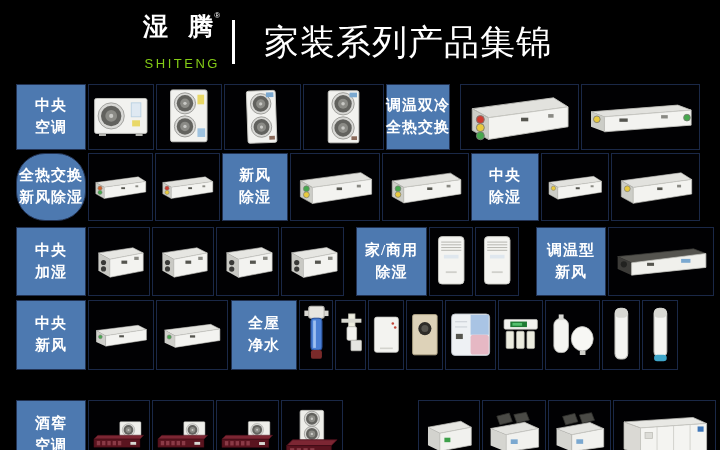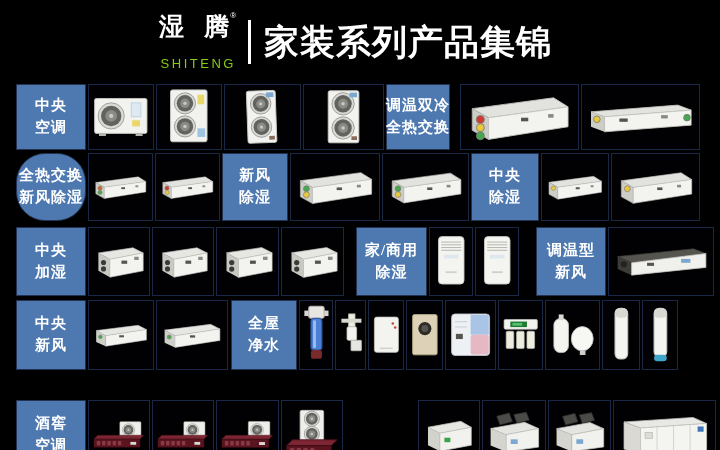--- a/index.html
+++ b/index.html
@@ -6,22 +6,22 @@
   .stage{position:relative;width:720px;height:450px;margin:0 auto;background:var(--background,#000);
          font-family:"Liberation Sans","DejaVu Sans",sans-serif;overflow:hidden;}
   
   .header{position:absolute;left:0;top:0;width:711px;height:84px;display:flex;align-items:center;justify-content:center;gap:13px;}
   .brand{display:flex;flex-direction:column;align-items:center;line-height:1;}
   .brand-cn-row{position:relative;display:flex;align-items:flex-start;}
   .brand-cn{color:#fff;font-family:"Liberation Serif","DejaVu Serif",serif;font-weight:700;font-size:25px;letter-spacing:7px;margin-right:-7px;}
   .brand-reg{color:#fff;font-size:8px;position:relative;top:-2px;left:1px;}
   .brand-en{color:#84cc16;font-weight:400;font-size:13px;letter-spacing:2.5px;margin-top:18px;margin-right:-2.5px;}
   .hdr-divider{width:3px;height:44px;background:#fff;}
-  .title{margin:0;color:var(--title-text,#fff);font-family:"Liberation Serif","DejaVu Serif",serif;
-         font-weight:700;font-size:35px;letter-spacing:1px;white-space:nowrap;}
+  .title{margin:16px;color:var(--title-text,#fff);font-family:"Liberation Serif","DejaVu Serif",serif;
+         font-weight:400;font-size:35px;letter-spacing:1px;white-space:nowrap;}
   
   .grid{position:absolute;inset:0;}
   .row{position:absolute;left:0;width:720px;}
   .cell{position:absolute;top:0;height:100%;box-sizing:border-box;border:1px solid var(--cell-border,#1a2847);}
   .product-cell{background:#010103;display:flex;align-items:center;justify-content:center;padding:2px;}
   .product-cell svg{width:96%;height:96%;}
   .label-cell{background:var(--label-bg,#4d79b0);display:flex;flex-direction:column;align-items:center;justify-content:center;
               border-color:#223252;}
   .lab-line{color:var(--label-text,#fff);font-family:"Liberation Serif","DejaVu Serif",serif;
             font-size:15px;font-weight:600;line-height:1.45;letter-spacing:1px;white-space:nowrap;}

